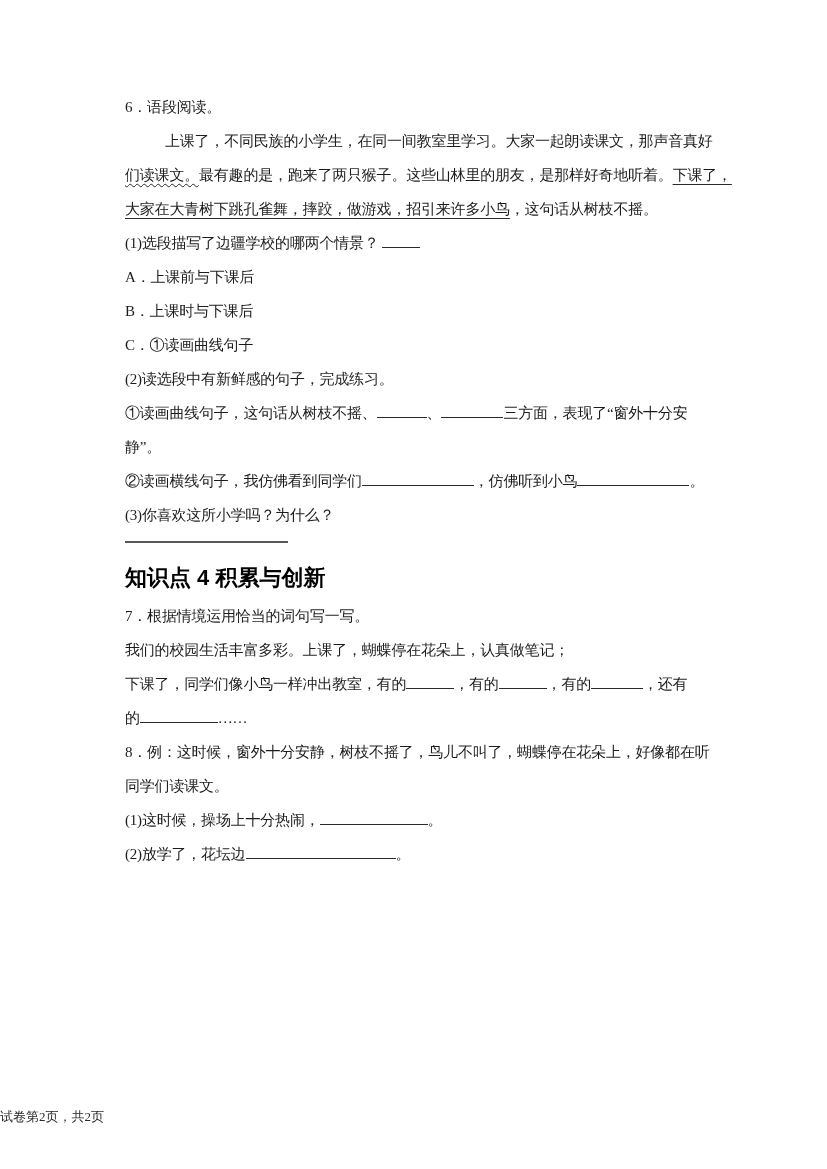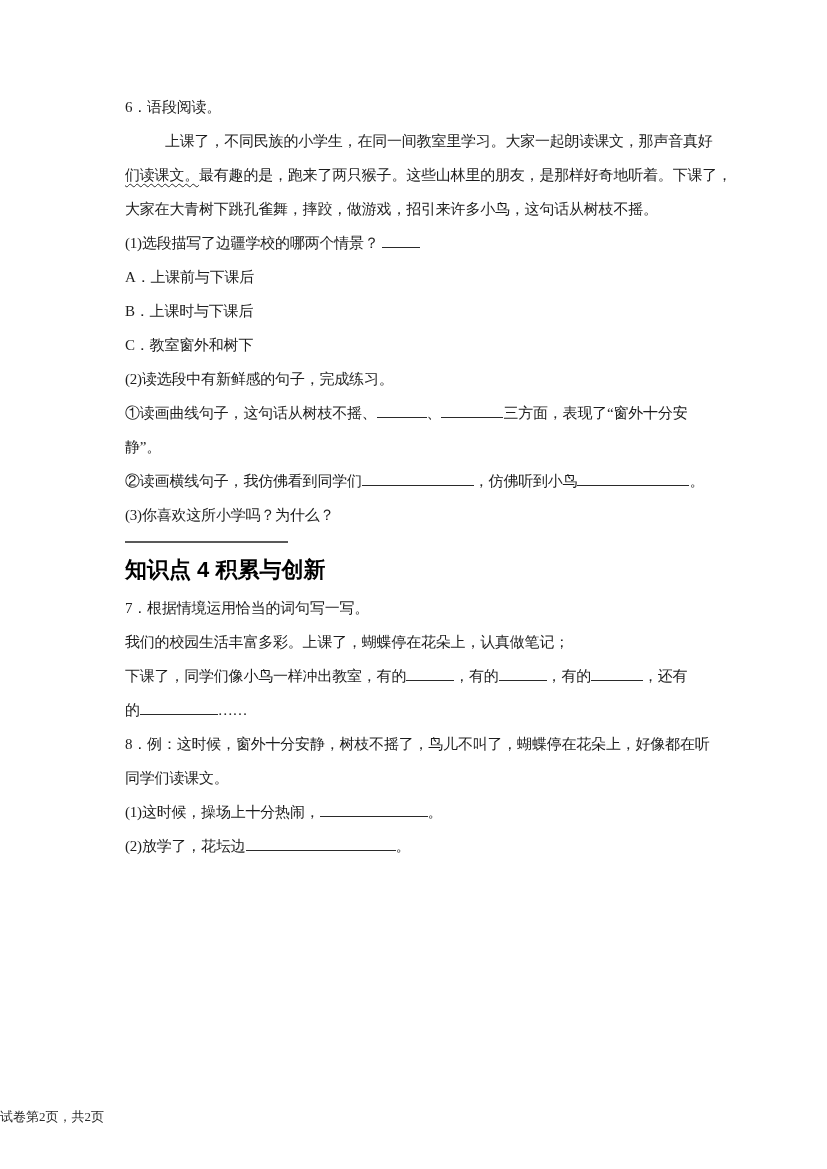--- a/index.html
+++ b/index.html
@@ -26,20 +26,21 @@
   }
   .indent { text-indent: 40px; }
   .wavy {
     text-decoration: underline;
     text-decoration-style: wavy;
     text-decoration-thickness: 1px;
     text-decoration-color: #2a2a2a;
     text-underline-offset: 3px;
   }
   .uline {
+    text-decoration: underline;
     text-decoration-thickness: 1px;
     text-decoration-color: #2a2a2a;
     text-underline-offset: 4px;
   }
   .blank {
     display: inline-block;
     border-bottom: 1px solid #2a2a2a;
     height: 14px;
     vertical-align: baseline;
   }
@@ -49,21 +50,21 @@
     border-bottom: 2px solid #595959;
     margin-top: 9px;
     margin-bottom: 4px;
   }
   .section-heading {
     font-family: "Liberation Sans", sans-serif;
     font-weight: 700;
     font-size: 22px;
     line-height: 30px;
     color: #000000;
-    margin-top: 12px;
+    margin-top: 20px;
     margin-bottom: 6px;
     letter-spacing: 0;
     white-space: nowrap;
   }
   .footer {
     position: absolute;
     left: 0;
     top: 1108px;
     width: 827px;
     text-align: left;
@@ -97,21 +98,21 @@
       <span class="blank" style="width:38px"></span>
     </div>
 
     <div class="line">
       <span>A．上课前与下课后</span>
     </div>
     <div class="line">
       <span>B．上课时与下课后</span>
     </div>
     <div class="line">
-      <span>C．教室窗外和树下</span>
+      <span>C．①读画曲线句子</span>
     </div>
 
     <div class="line">
       <span>(2)读选段中有新鲜感的句子，完成练习。</span>
     </div>
 
     <div class="line">
       <span>①读画曲线句子，这句话从树枝不摇、</span><span class="blank" style="width:50px"></span><span>、</span><span class="blank" style="width:62px"></span><span>三方面，表现了“窗外十分安</span>
     </div>
     <div class="line">

